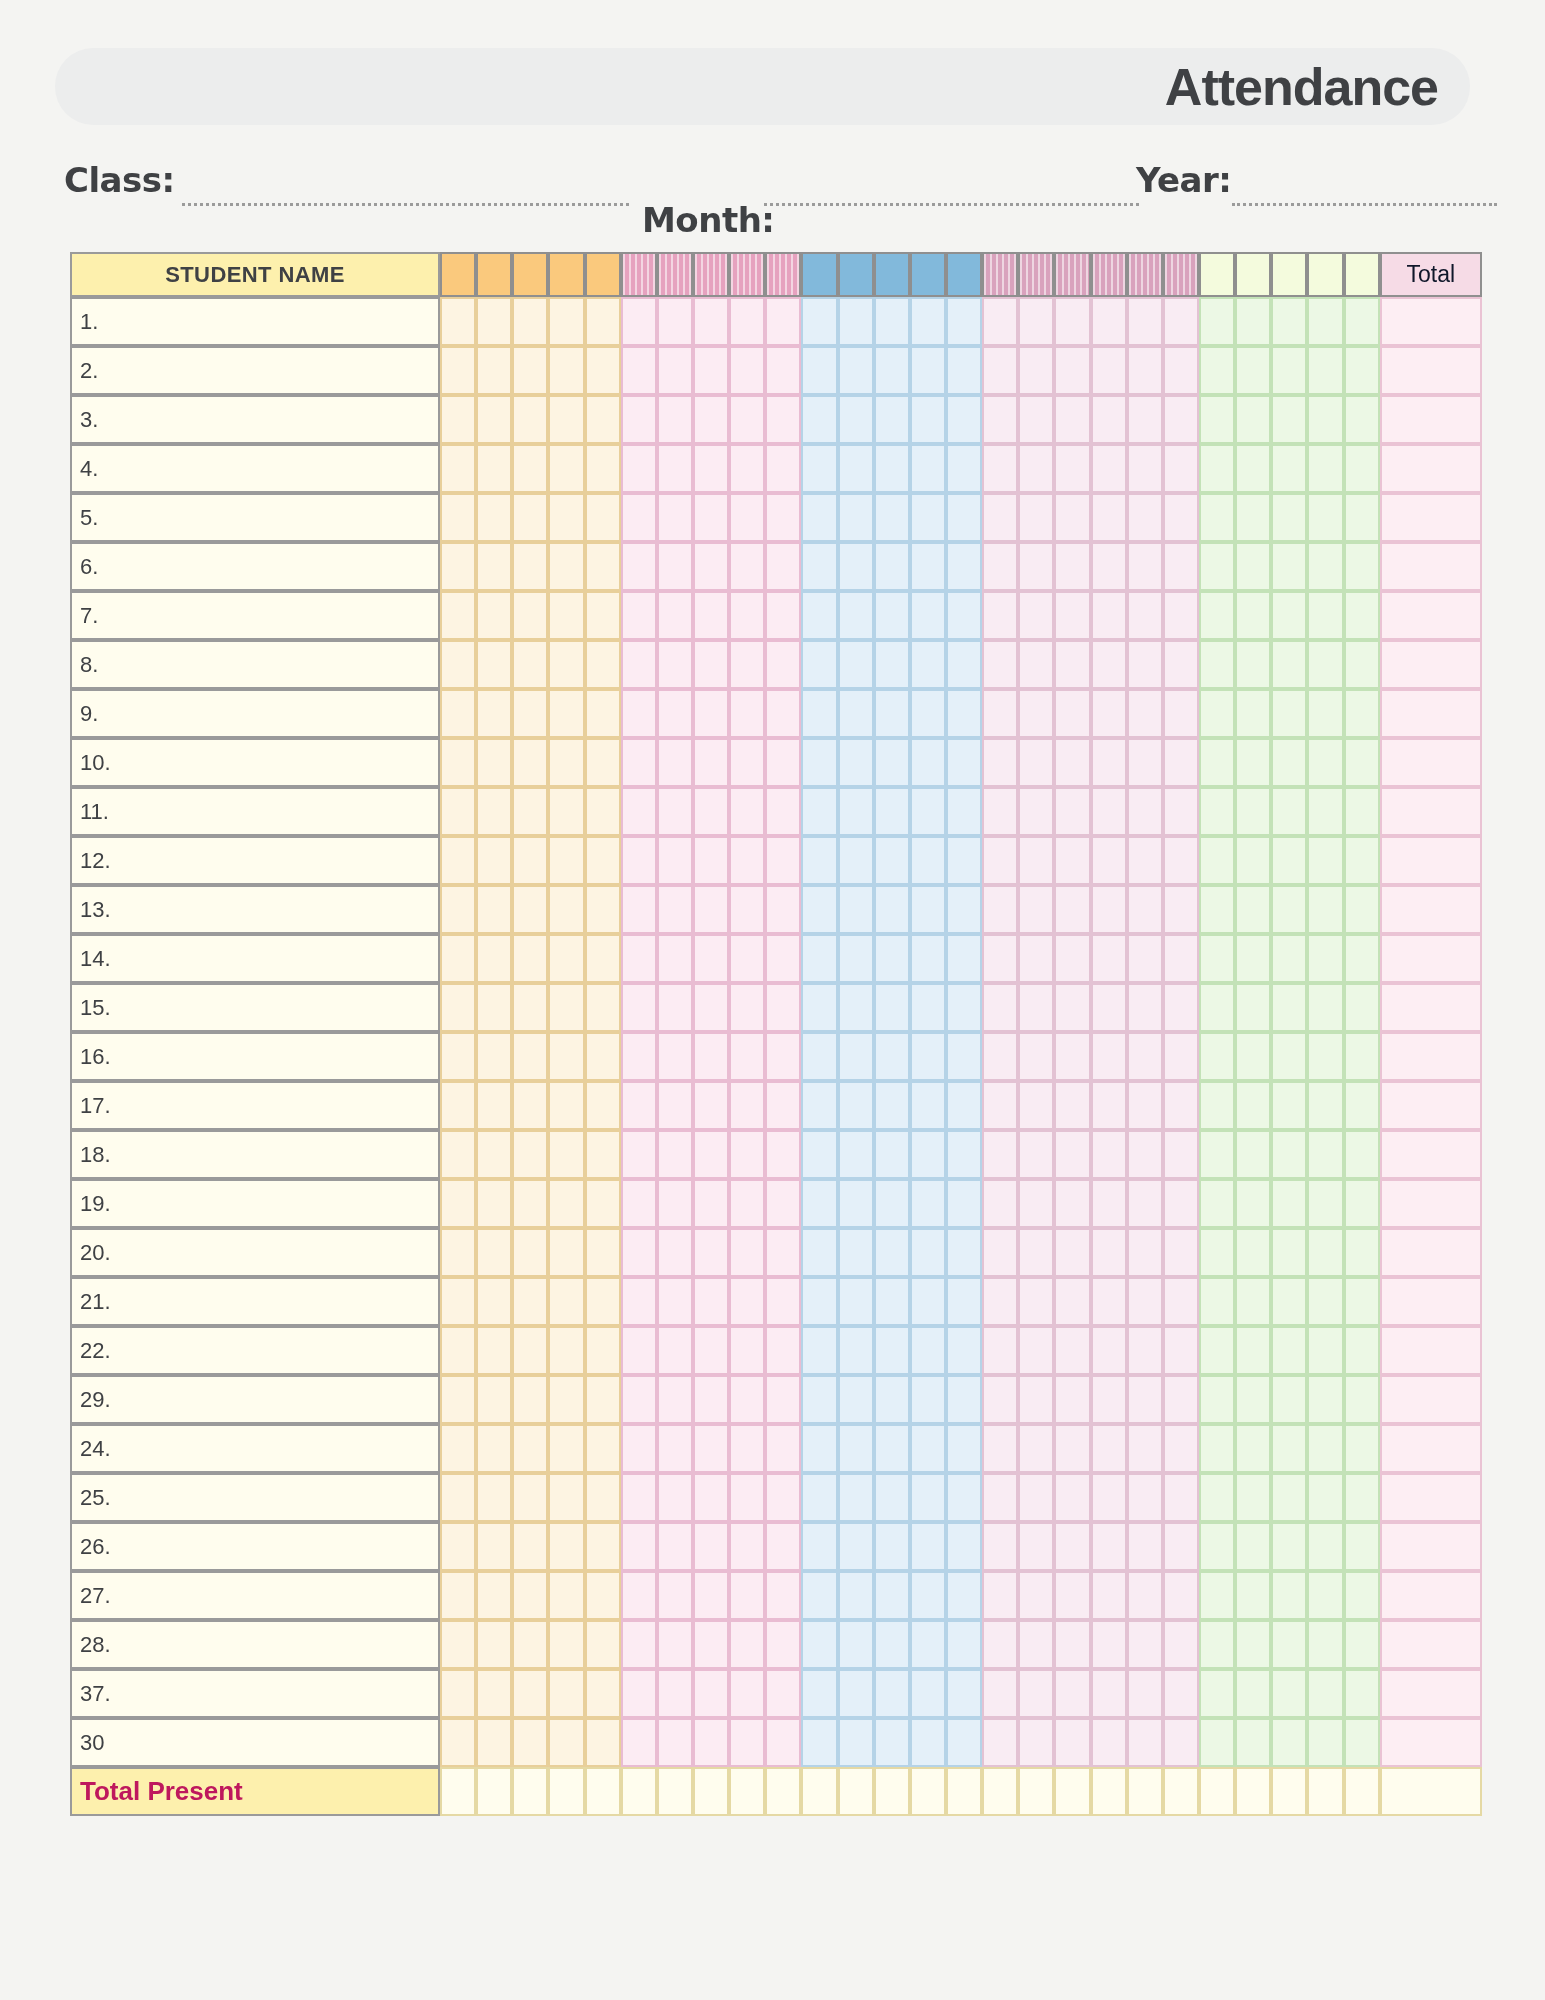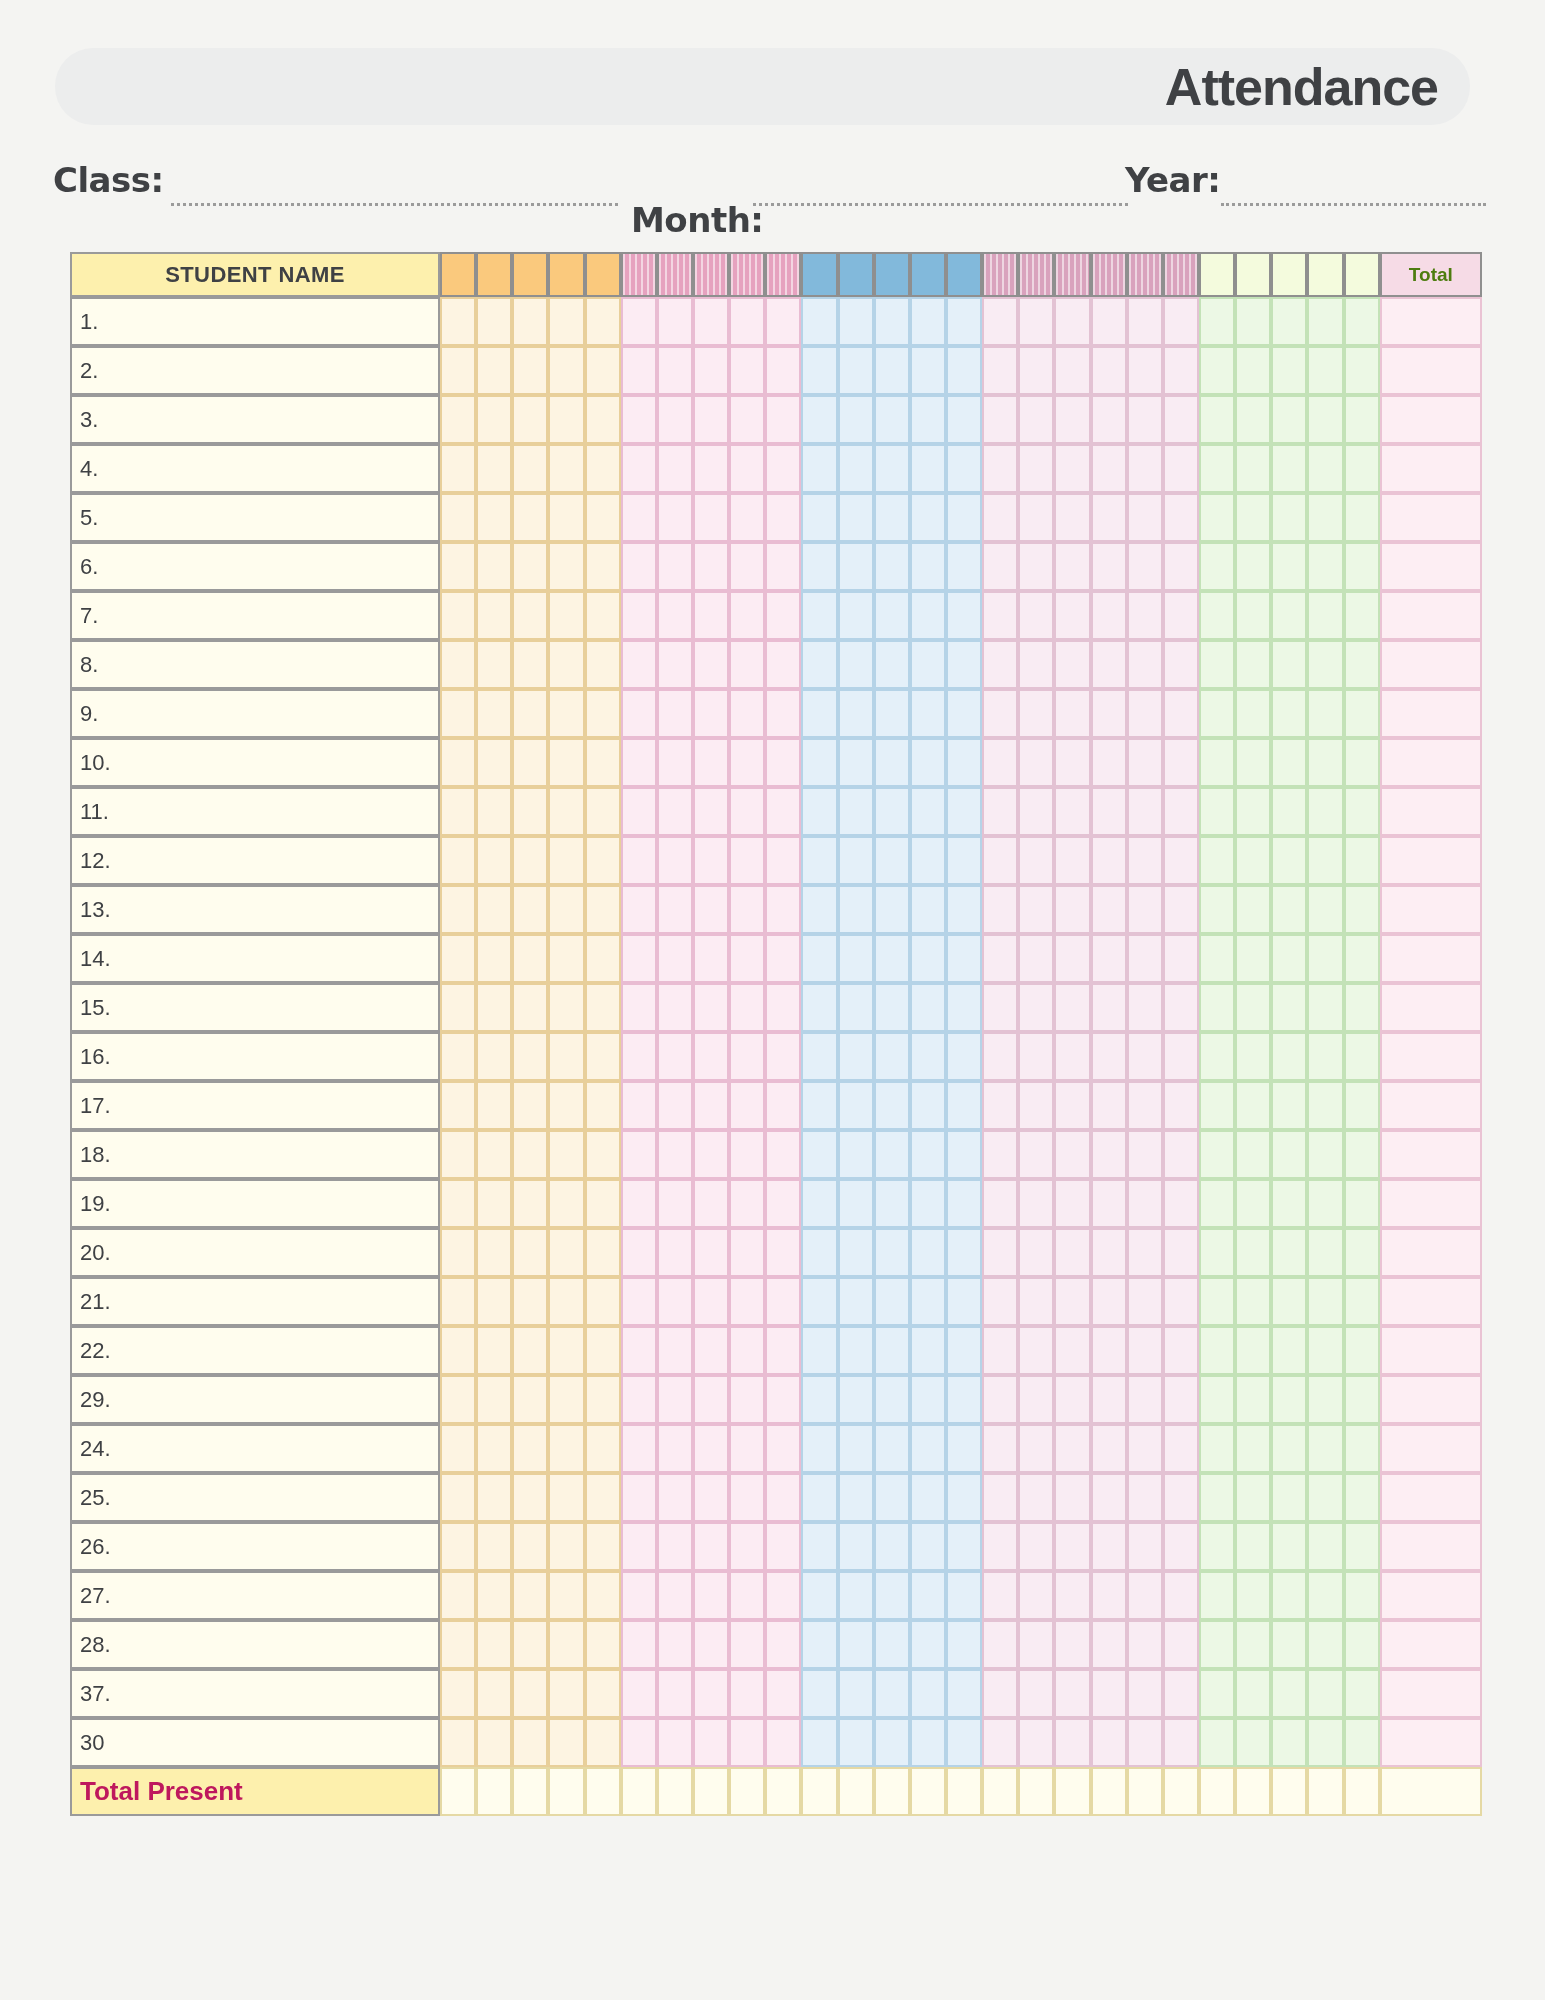--- a/index.html
+++ b/index.html
@@ -42,21 +42,21 @@
     font-weight: bold;
     font-size: 52px;
     letter-spacing: -1px;
     color: #3f4144;
     white-space: nowrap;
   }
 
   
   .meta-row {
     position: absolute;
-    left: 53px;
+    left: 64px;
     top: 160px;
     width: 1415px;
     height: 52px;
     text-decoration: underline;
   }
   .meta-label {
     position: absolute;
     font-family: "DejaVu Sans", sans-serif;
     font-weight: bold;
     font-size: 34px;
@@ -148,23 +148,23 @@
   }
   .hc.g5 { background: #f4fbdd; }
 
   .total-head {
     width: 96px;
     height: 45px;
     background: #f6dbe6;
     border: 2px solid #8f8f8f;
     text-align: center;
     vertical-align: middle;
-    font-size: 19px;
-    font-weight: bold;
-    color: #4d7c0f;
+    font-size: 23px;
+    font-weight: normal;
+    color: #0f172a;
   }
 
   
   .bc {
     width: 34px;
     height: 49px;
     border: 2px solid;
   }
   .bc.g1 { background: #fdf4e2; border-color: #e8cf9a; }
   .bc.g2 { background: #fcecf3; border-color: #e9bcd2; }

